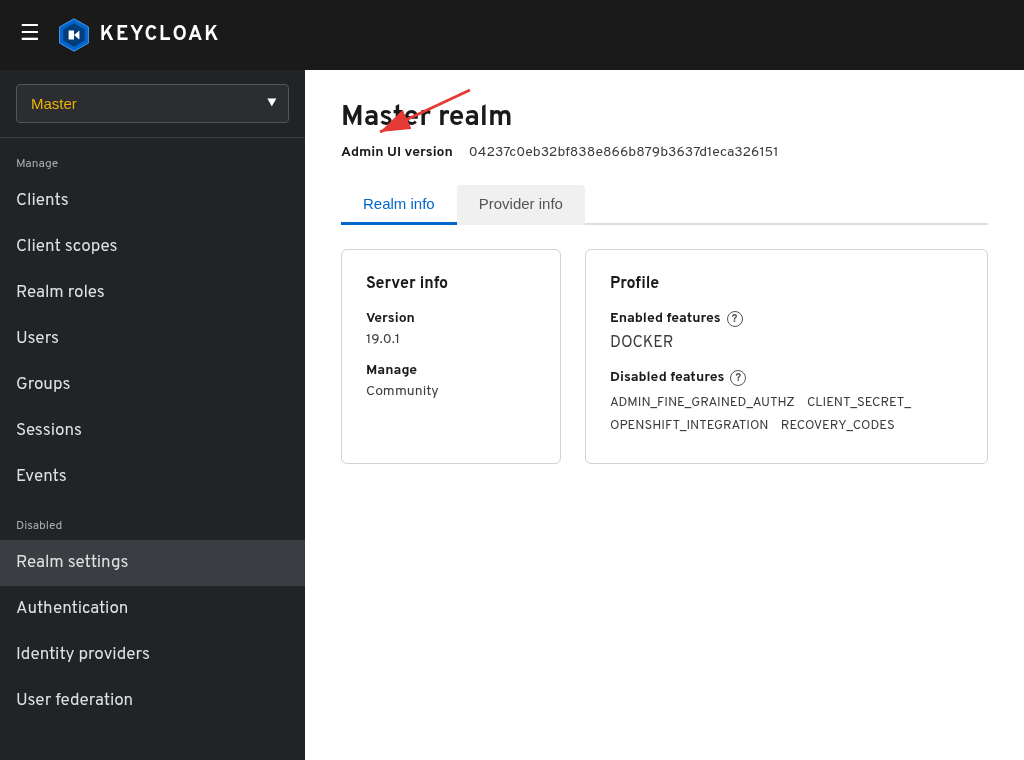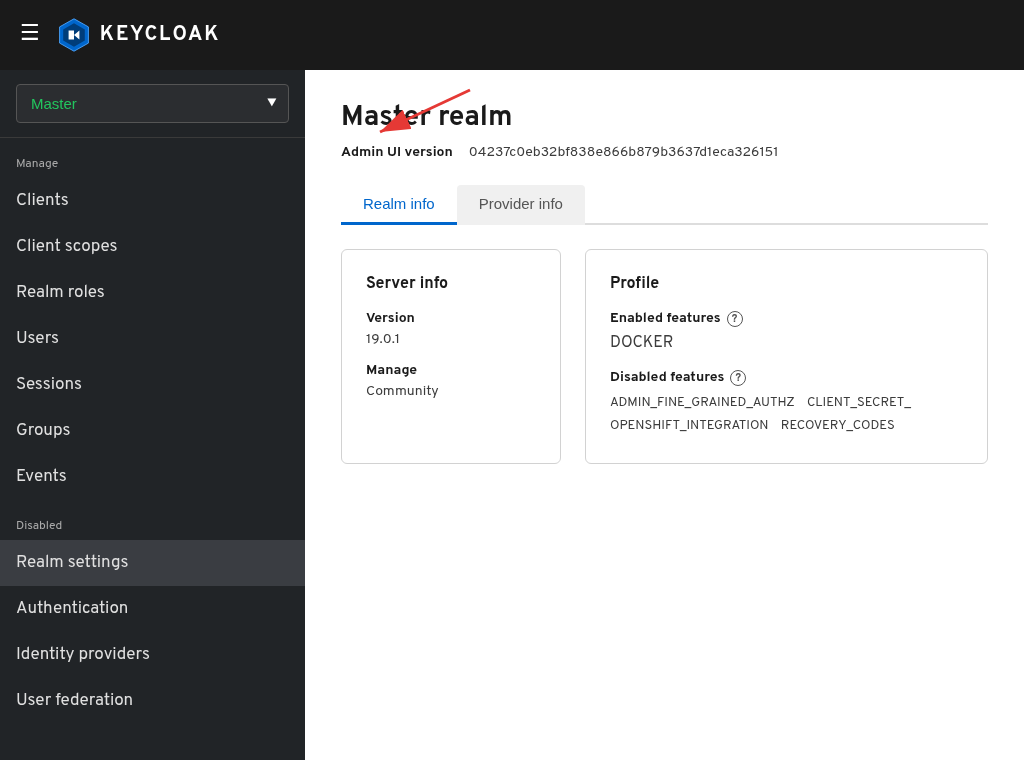--- a/index.html
+++ b/index.html
@@ -56,21 +56,21 @@
     }
 
     .realm-select-wrapper {
       padding: 14px 16px;
       border-bottom: 1px solid #3a3a3a;
       position: relative;
     }
     .realm-select {
       background: #2b2d30;
       border: 1px solid #555;
-      color: #22c55e;
+      color: #eab308;
       padding: 10px 36px 10px 14px;
       width: 100%;
       font-size: 15px;
       border-radius: 4px;
       appearance: none;
       cursor: pointer;
       outline: none;
     }
     .realm-select-arrow {
       position: absolute;
@@ -260,24 +260,24 @@
     <div class="sidebar-item">
       <span>Client scopes</span>
     </div>
     <div class="sidebar-item">
       <span>Realm roles</span>
     </div>
     <div class="sidebar-item">
       <span>Users</span>
     </div>
     <div class="sidebar-item">
+      <span>Groups</span>
+    </div>
+    <div class="sidebar-item">
       <span>Sessions</span>
-    </div>
-    <div class="sidebar-item">
-      <span>Groups</span>
     </div>
     <div class="sidebar-item">
       <span>Events</span>
     </div>
 
     <div class="sidebar-section-label">Disabled</div>
 
     <div class="sidebar-item active">
       <span>Realm settings</span>
     </div>

